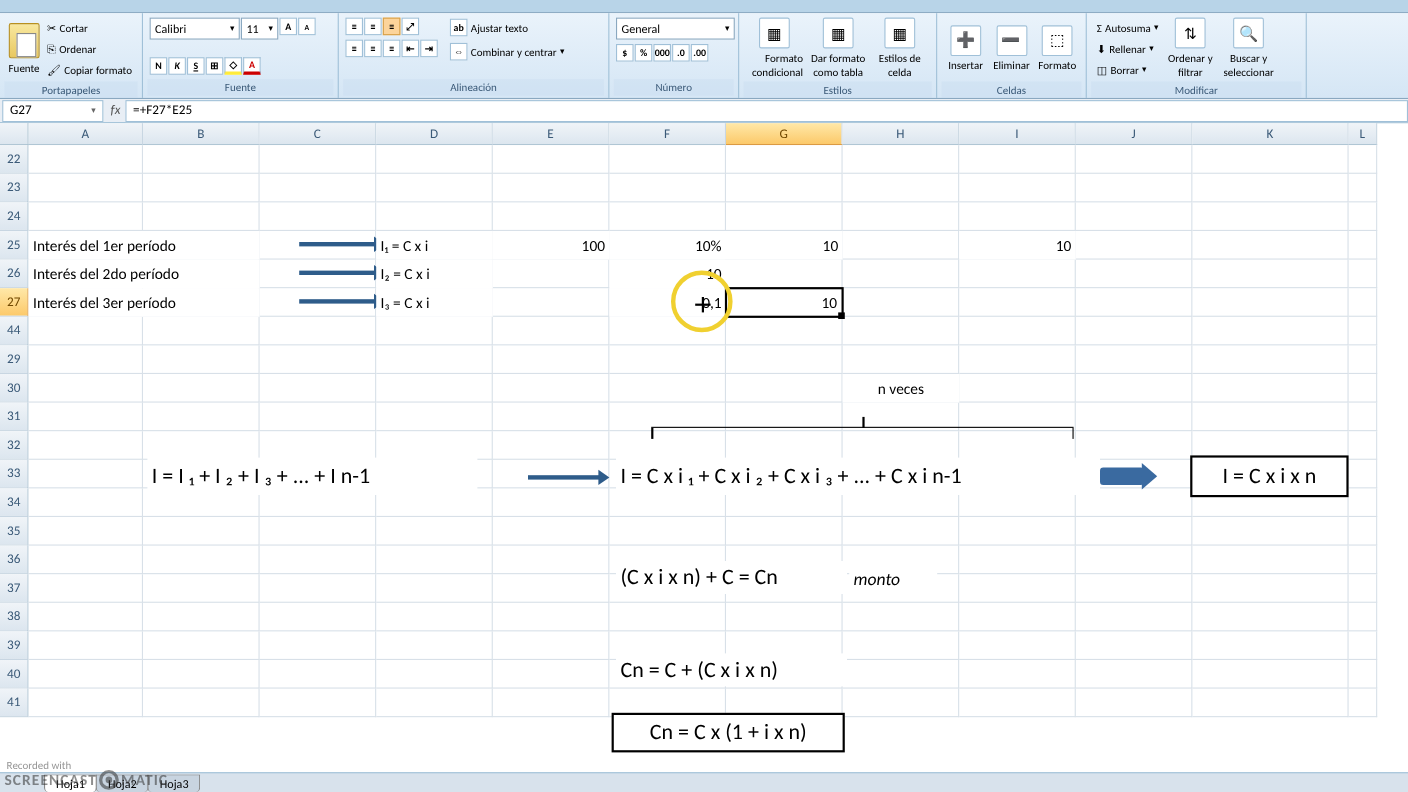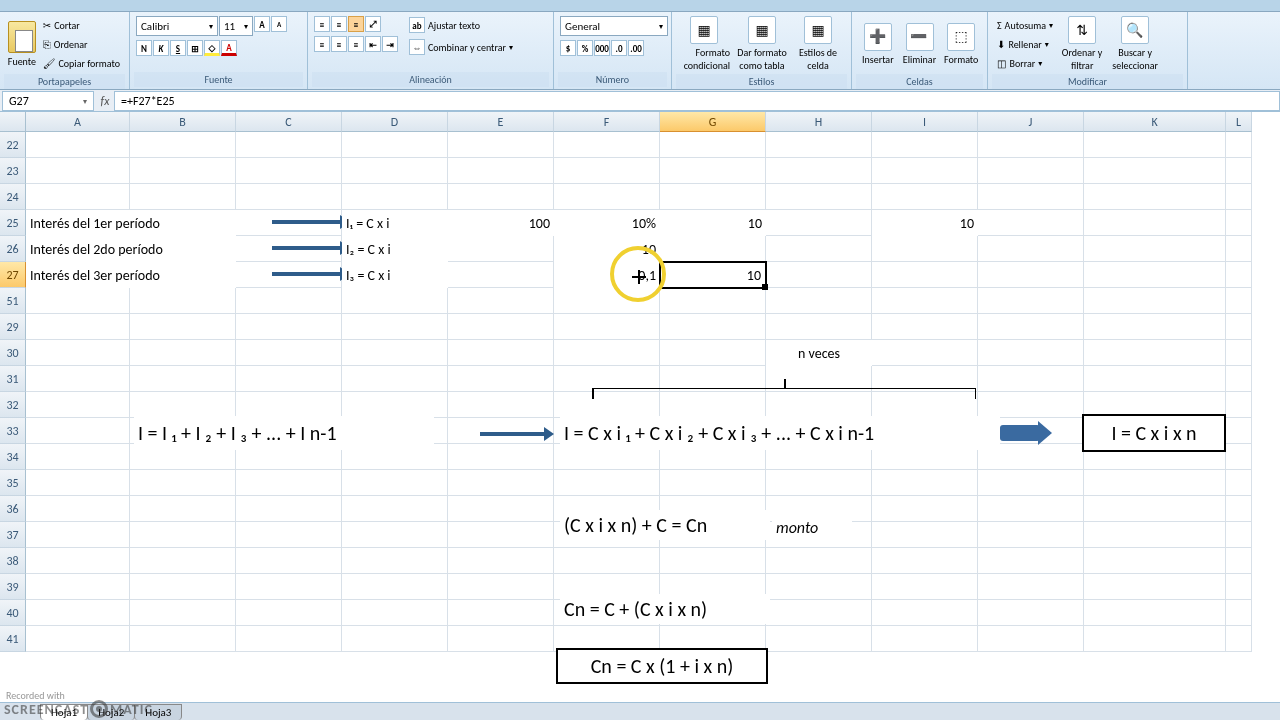--- a/index.html
+++ b/index.html
@@ -102,21 +102,21 @@
         <div class="smbtn">
             <span>🖌</span>
             <span>Copiar formato</span>
           </div>
       </div>
     </div>
     <div class="group-label">Portapapeles</div>
   </div>
 
   <div class="group" style="width:178px">
-    <div class="group-content col2" style="gap:4px">
+    <div class="group-content col2" style="gap:16px">
       <div class="row2">
         <div class="selbox" style="width:82px">
             <span>Calibri</span>
             <span style="font-size:8px">▾</span>
           </div>
         <div class="selbox" style="width:34px">
             <span>11</span>
             <span style="font-size:8px">▾</span>
           </div>
         <div class="sq">A</div>
@@ -276,21 +276,21 @@
       <div class="ch" style="width: 142px;">K</div>
       <div class="ch" style="width: 26px;">L</div>
     </div>
   <div class="rowheads" id="rowheads">
       <div class="rh">22</div>
       <div class="rh">23</div>
       <div class="rh">24</div>
       <div class="rh">25</div>
       <div class="rh">26</div>
       <div class="rh sel">27</div>
-      <div class="rh">51</div>
+      <div class="rh">44</div>
       <div class="rh">29</div>
       <div class="rh">30</div>
       <div class="rh">31</div>
       <div class="rh">32</div>
       <div class="rh">33</div>
       <div class="rh">34</div>
       <div class="rh">35</div>
       <div class="rh">36</div>
       <div class="rh">37</div>
       <div class="rh">38</div>

